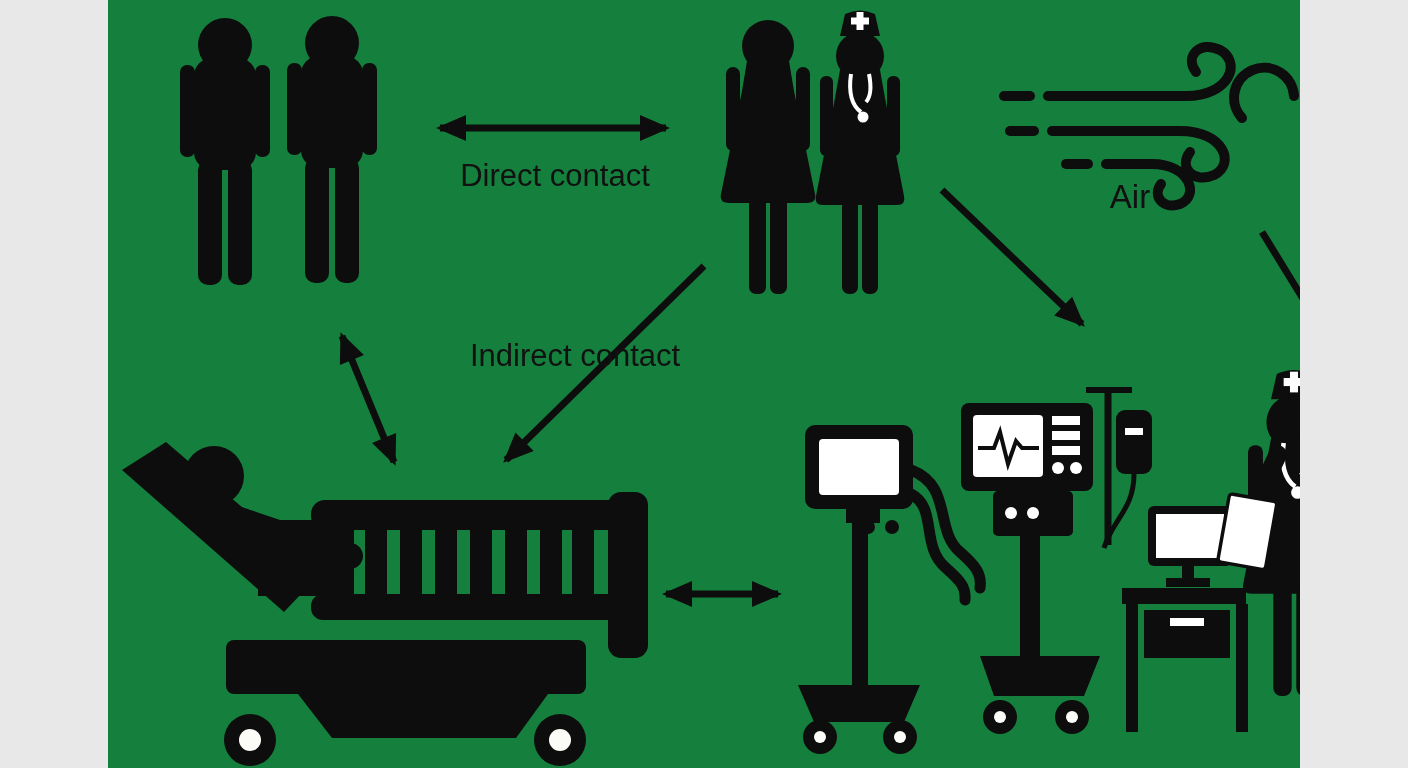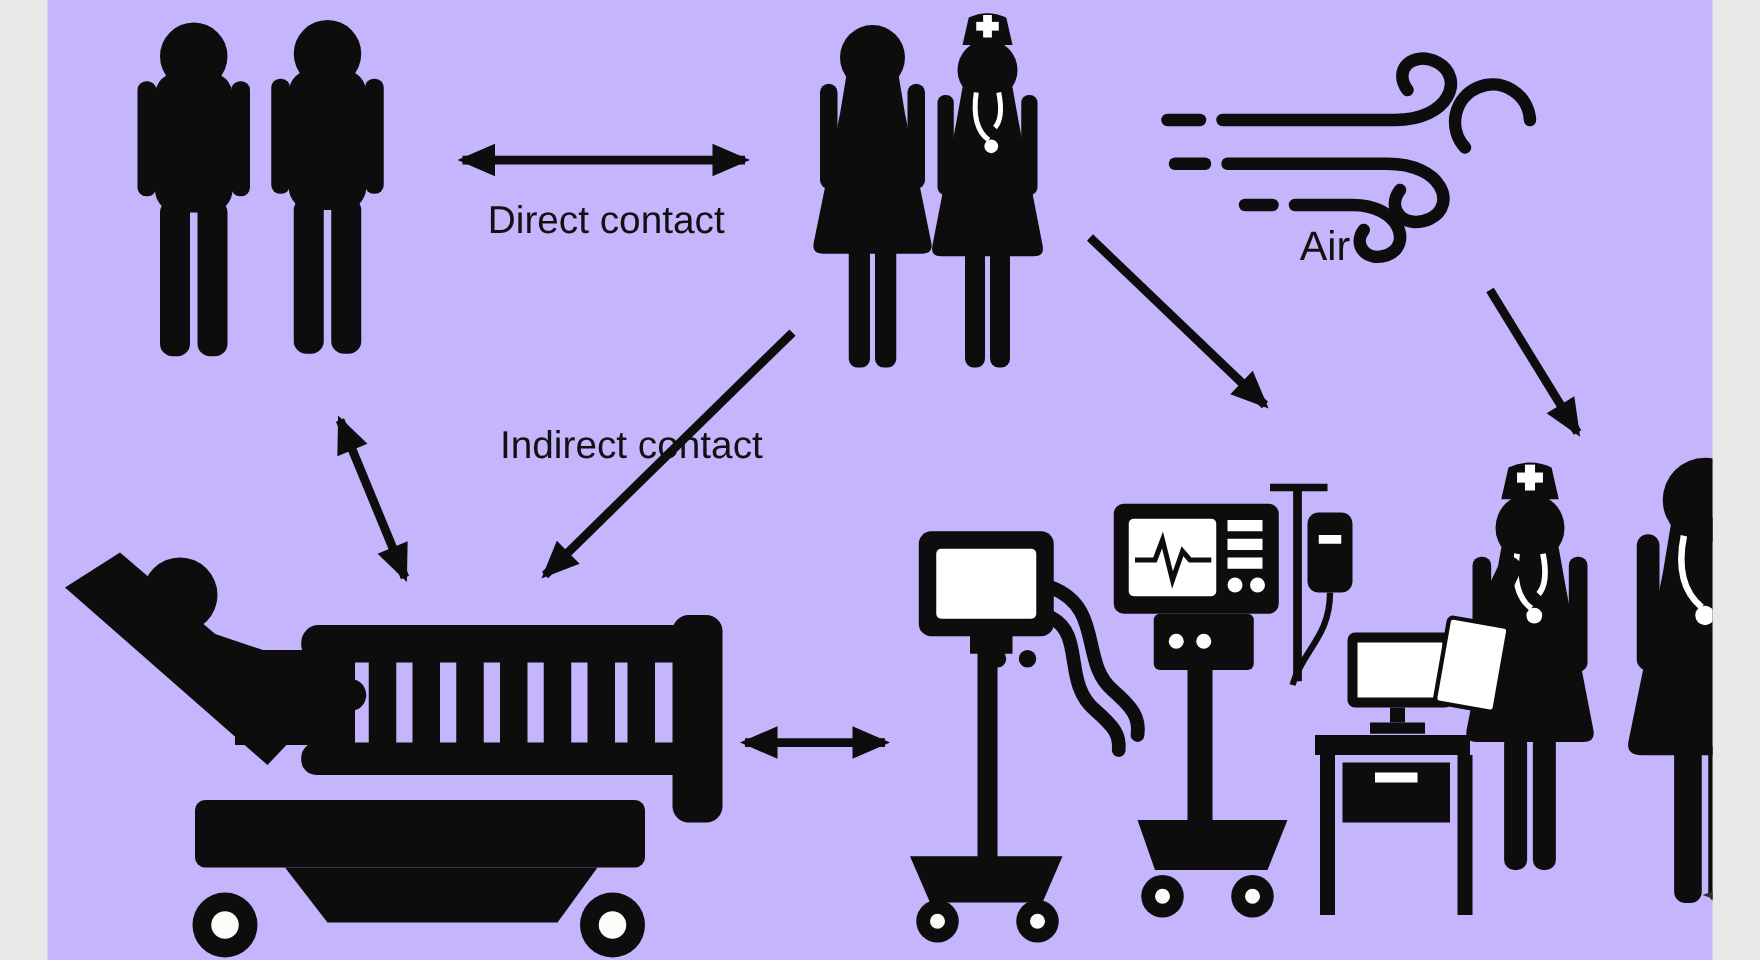--- a/index.html
+++ b/index.html
@@ -1,20 +1,20 @@
 <!DOCTYPE html>
 <html><head>
 <meta charset="utf-8">
 <style>
   html,body{margin:0;padding:0;background:#e8e8e8;}
   .stage{
     position:relative;
-    width:1332px;height:768px;
+    width:1192px;height:768px;
     margin:0 auto;
-    background:#c4b5fd;
+    background:#15803d;
     overflow:hidden;
     font-family:"Liberation Sans", sans-serif;
   }
   svg{display:block;width:1408px;height:768px;}
   .lbl{
     font-family:"Liberation Sans", sans-serif;
     font-weight:500;
     font-size:31px;
     fill:#111111;
   }

